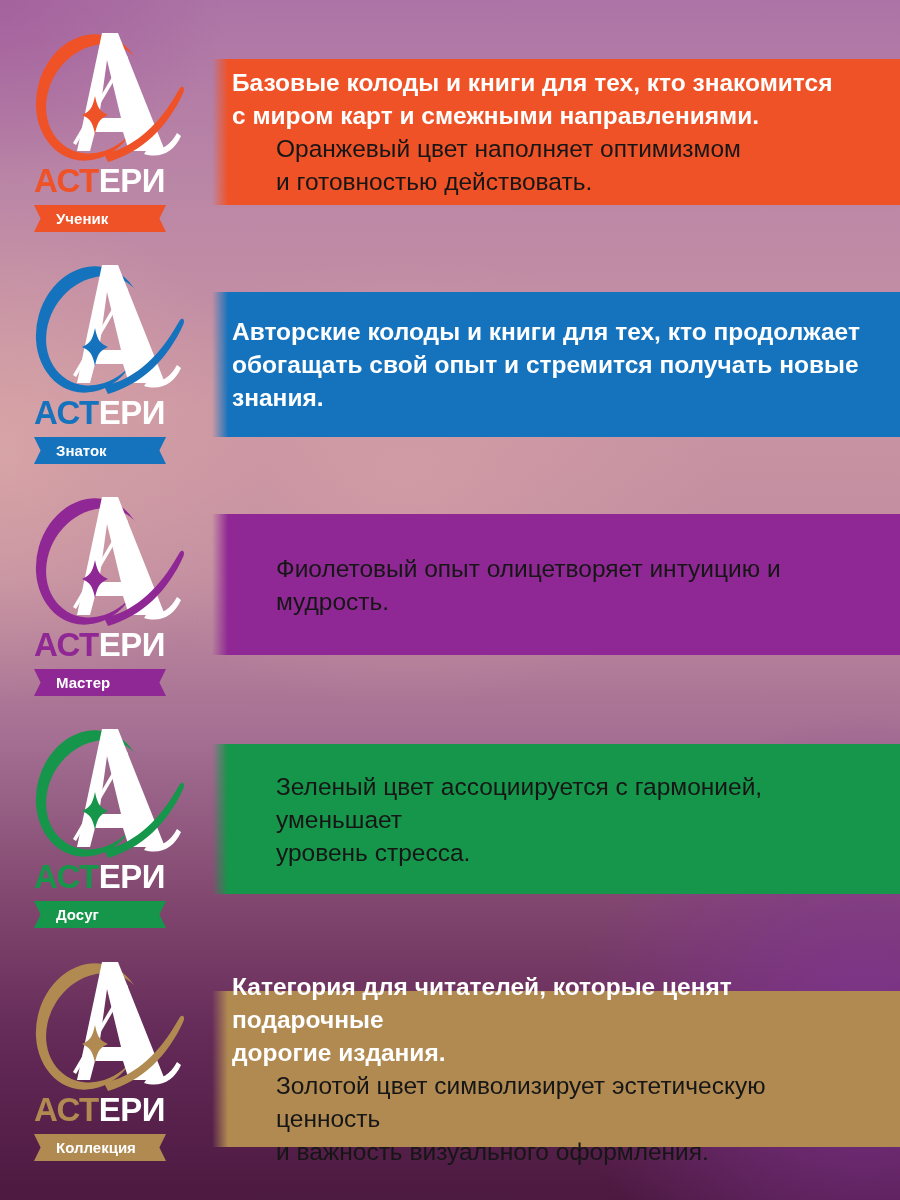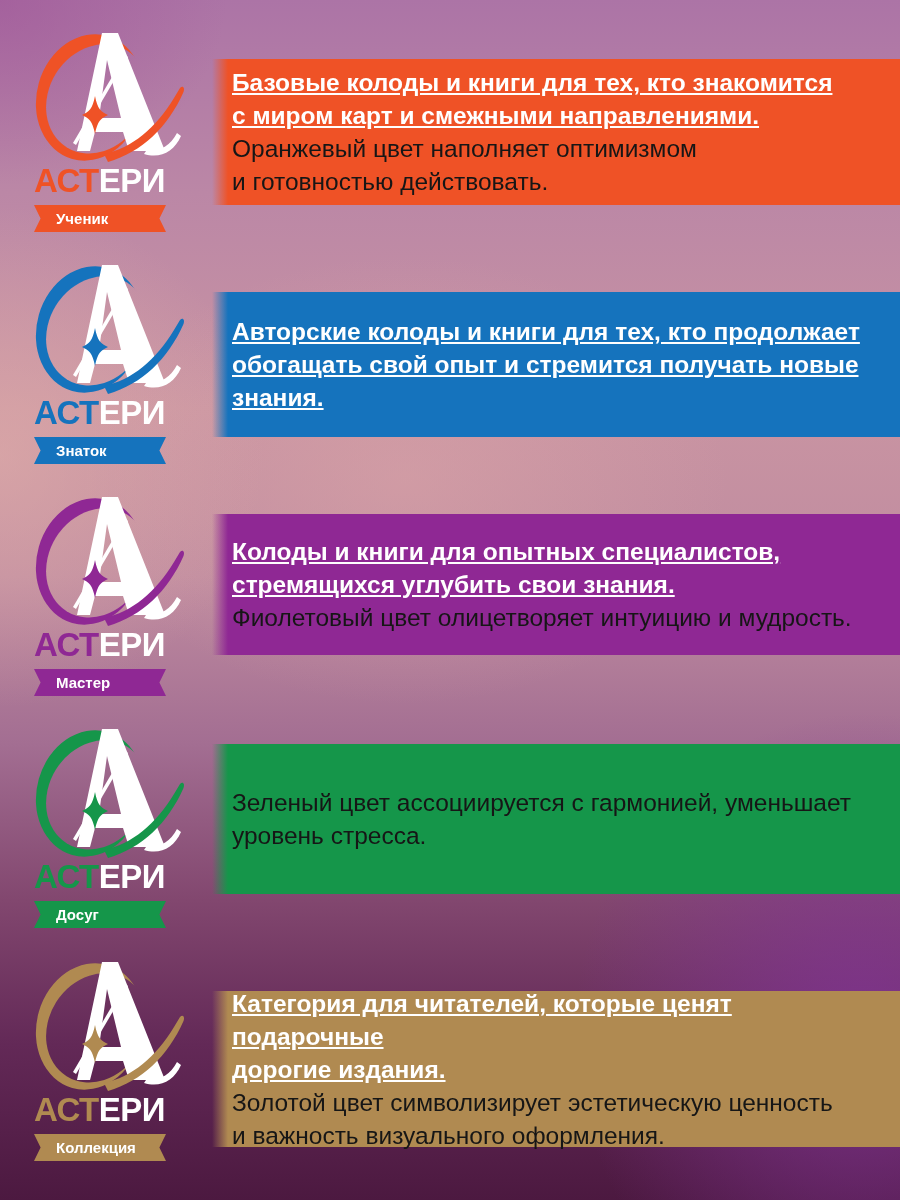--- a/index.html
+++ b/index.html
@@ -15,22 +15,22 @@
   }
   .row{position:absolute;inset:0;}
   
   .banner{
     position:absolute;left:212px;right:0;
     top:var(--bt);height:var(--bh);
     display:flex;flex-direction:column;justify-content:center;
     padding:0 26px 0 20px;box-sizing:border-box;
     background:linear-gradient(90deg, transparent 0, var(--brand) 16px);
   }
-  .headline{color:#ffffff;font-weight:bold;font-size:24.5px;line-height:33px;white-space:pre-line;text-decoration:underline;}
-  .description{color:#161616;font-size:24.5px;line-height:33px;white-space:pre-line;}
+  .headline{color:#ffffff;font-weight:bold;font-size:24.5px;line-height:33px;white-space:pre-line;}
+  .description{color:#161616;font-size:24.5px;line-height:33px;white-space:pre-line;margin-left:44px;}
   
   .logo{position:absolute;left:34px;top:var(--lt);width:156px;color:var(--brand);}
   .logo svg{display:block;width:156px;height:136px;}
   .wordmark{font-size:33px;line-height:34px;font-weight:bold;letter-spacing:-0.5px;margin-top:-2px;white-space:nowrap;}
   .wm-prefix{color:var(--brand);}
   .wm-suffix{color:#ffffff;}
   .ribbon{
     display:inline-block;margin:7px auto 16px;min-width:132px;box-sizing:border-box;
     padding:6px 22px;background:var(--brand);
     color:#fff;font-size:15px;line-height:15px;font-weight:bold;white-space:nowrap;
@@ -107,23 +107,21 @@
         <path fill-rule="evenodd" fill="#fff" d="M68,3 L84,3 L131,121 L95,121 L89,102 L61,102 L56,121 L43,121 Z M73,30 L87,88 L65,88 Z"></path>
         <path fill="#fff" d="M112,121 C126,122 136,116 143,103 L147,106 C140,122 126,129 110,124 Z"></path>
         <path fill="#fff" d="M91,25 L94,27 L42,115 L39,113 Z"></path>
         <path fill="currentColor" d="M70,124 C98,118 122,98 140,68 L146,58 C149,55 151,58 149.5,62 C134,97 108,122 74,132 Z"></path>
         <path fill="currentColor" d="M61,66 C63.5,79 67,82 74,85 C67,88 63.5,91 61,104 C58.5,91 55,88 48,85 C55,82 58.5,79 61,66 Z"></path>
       </svg>
       <div class="wordmark"><span class="wm-prefix">АСТ</span><span class="wm-suffix">ЕРИ</span></div>
       <div class="ribbon">Мастер</div>
     </div>
     <div class="banner">
-      <div class="headline">Колоды и книги для опытных специалистов,
-стремящихся углубить свои знания.</div>
-      <div class="description">Фиолетовый цвет олицетворяет интуицию и мудрость.</div>
+      <div class="description">Фиолетовый опыт олицетворяет интуицию и мудрость.</div>
     </div>
   </section>
 
   <section class="row" style="--lt: 726px; --bt: 744px; --bh: 150px; --brand: #15964A;">
     <div class="logo">
       <svg viewBox="0 0 156 136">
         <defs>
             <mask id="rm3" maskUnits="userSpaceOnUse" x="0" y="0" width="156" height="136">
           <rect width="156" height="136" fill="#fff"></rect>
           <ellipse cx="63" cy="66" rx="48" ry="57" transform="rotate(16 58 67)" fill="#000"></ellipse>

